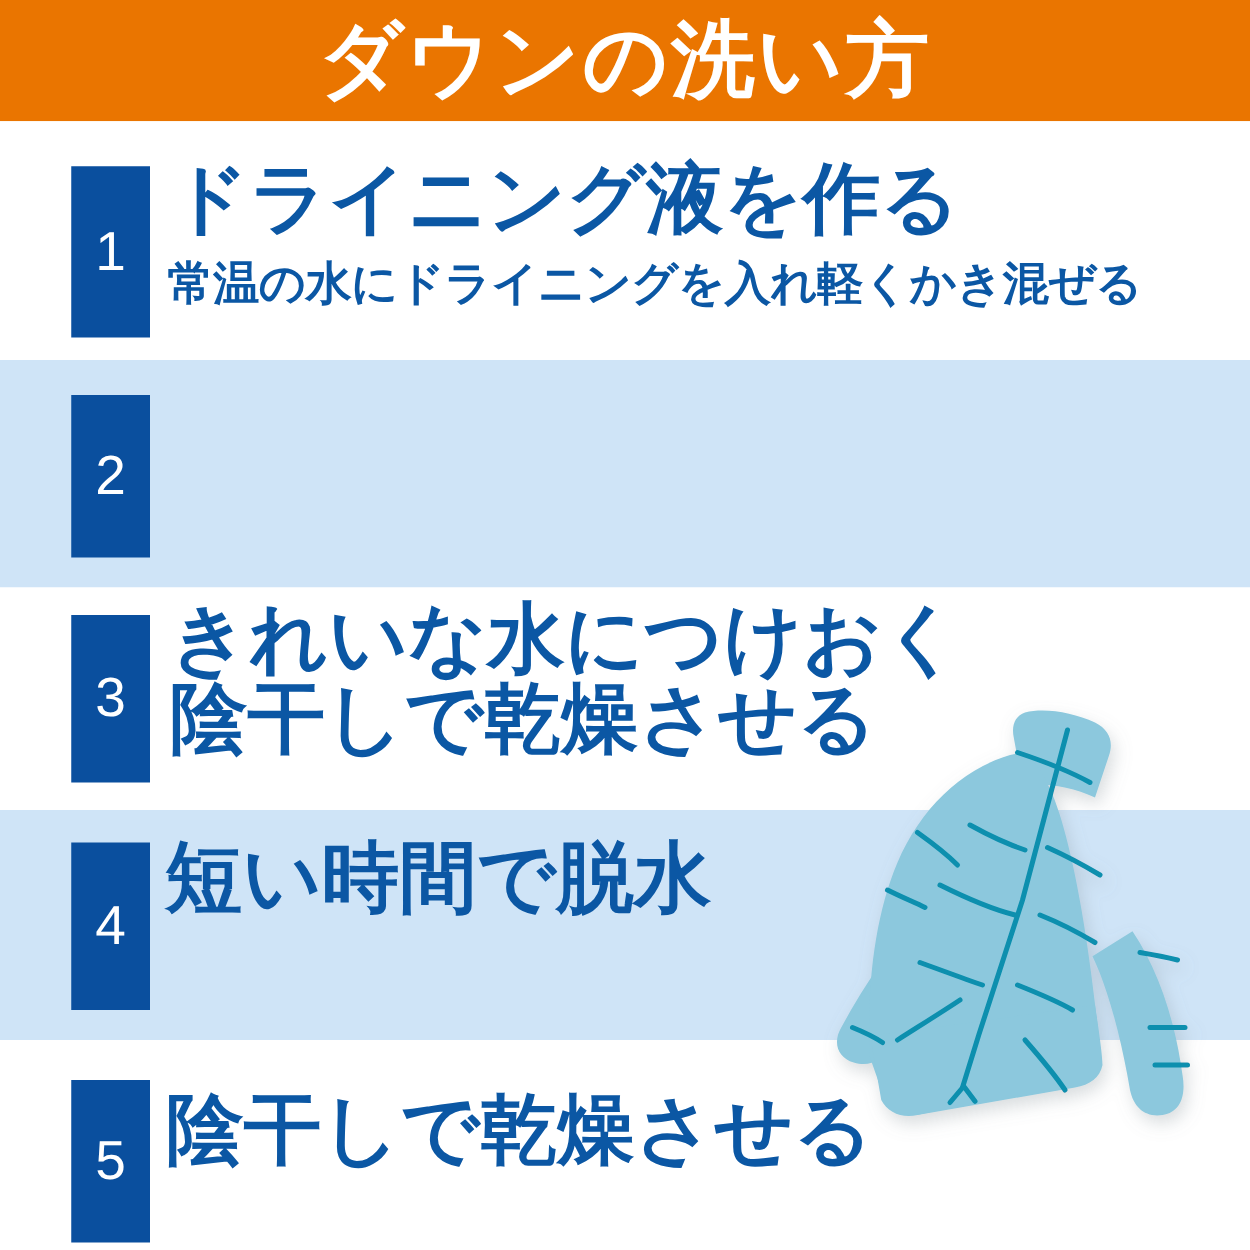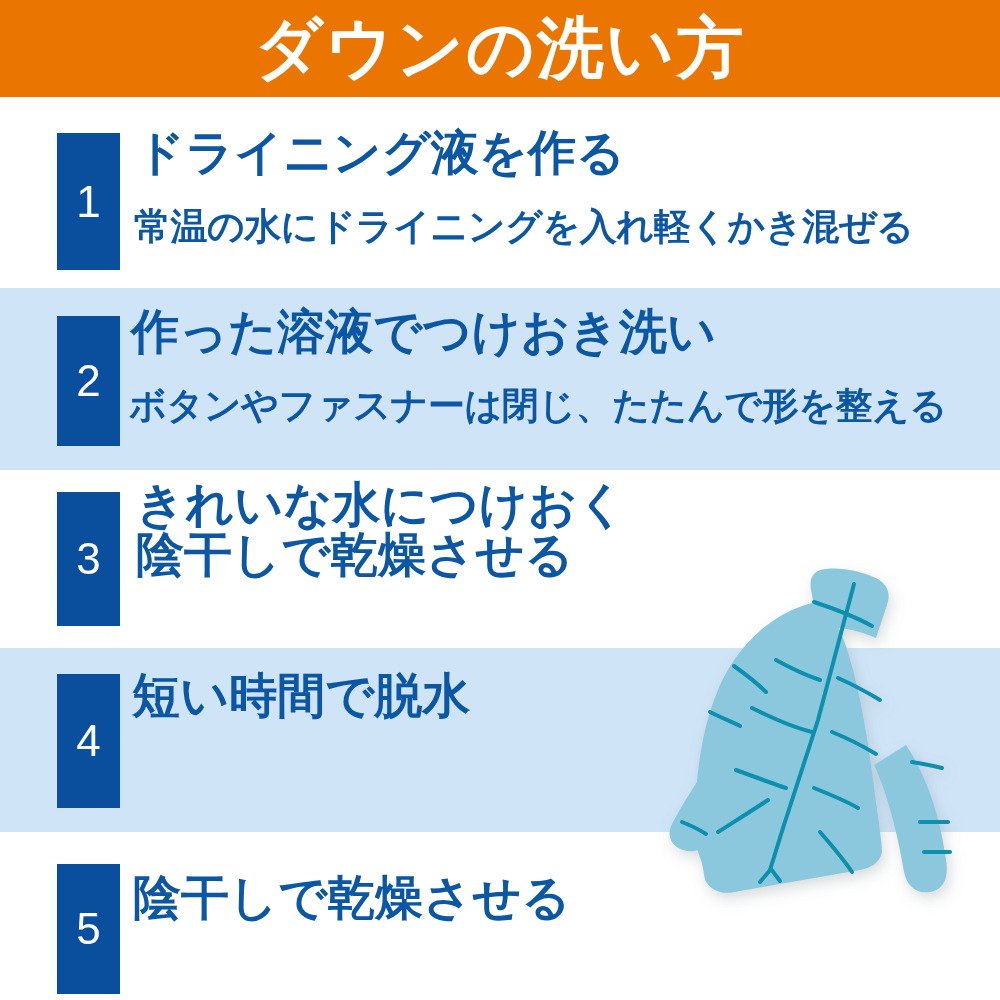--- a/index.html
+++ b/index.html
@@ -52,21 +52,21 @@
     font-size:44px;
     font-weight:400;
     line-height:1;
     letter-spacing:0;
   }
   .steptext{
     position:absolute;
     color:#0b57a4;
   }
   .headline{
-    font-size:48px;
+    font-size:62px;
     font-weight:700;
     line-height:1.08;
     letter-spacing:0px;
     white-space:nowrap;
     color:#0b57a4;
   }
   .headline.two-line{
     line-height:1.04;
   }
   .sub{
@@ -121,22 +121,20 @@
   </div>
 
   <div class="row plain" id="row1">
     <div class="badge" id="badge1">1</div>
     <div class="steptext headline" id="t1h">ドライニング液を作る</div>
     <div class="steptext sub" id="t1s">常温の水にドライニングを入れ軽くかき混ぜる</div>
   </div>
 
   <div class="row shaded" id="row2">
     <div class="badge" id="badge2">2</div>
-    <div class="steptext headline" id="t2h">作った溶液でつけおき洗い</div>
-    <div class="steptext sub" id="t2s">ボタンやファスナーは閉じ、たたんで形を整える</div>
   </div>
 
   <div class="row plain" id="row3">
     <div class="badge" id="badge3">3</div>
     <div class="steptext headline two-line" id="t3h">
       <div>きれいな水につけおく</div>
       <div>陰干しで乾燥させる</div>
     </div>
   </div>
 

